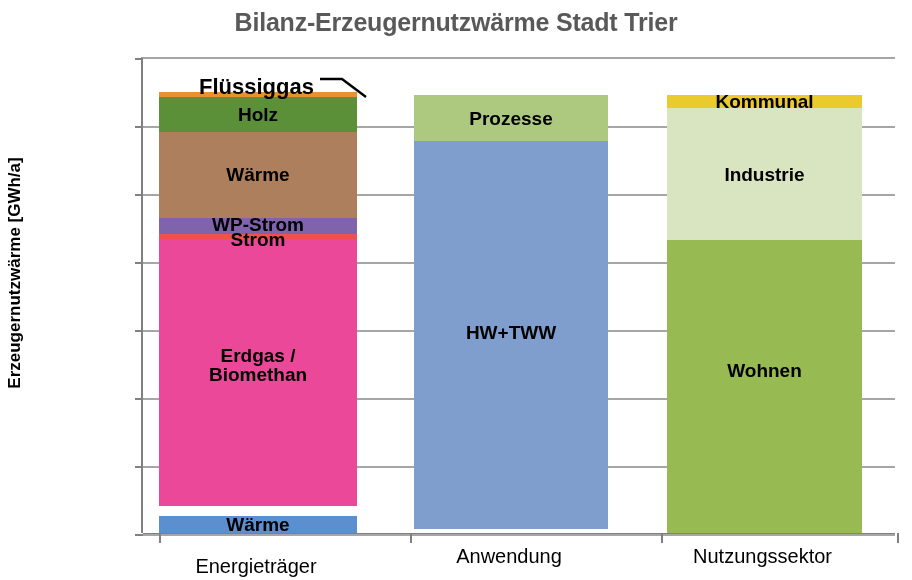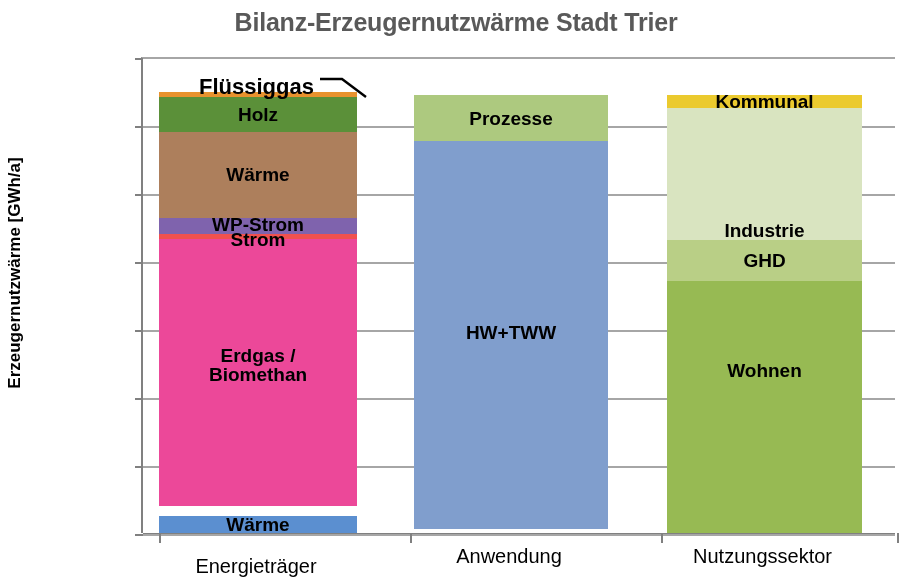--- a/index.html
+++ b/index.html
@@ -183,24 +183,21 @@
             <div class="seg-label">HW+TWW</div>
           </div>
           <div class="seg" style="bottom: 391.68px; height: 46.24px; background: rgb(173, 201, 127);">
             <div class="seg-label">Prozesse</div>
           </div>
         </div>
         <div class="bar" style="left: 524px; width: 195px; height: 476px;">
           <div class="seg" style="bottom: 0px; height: 325px; background: rgb(151, 186, 83);">
             <div class="seg-label">Wohnen</div>
           </div>
-          <div class="seg" style="bottom: 251.94px; height: 40.8px; background: rgb(185, 207, 134);">
-            <div class="seg-label">GHD</div>
-          </div>
-          <div class="seg" style="bottom: 292.74px; height: 131.92px; background: rgb(217, 228, 192); align-items: flex-end;">
+          <div class="seg" style="bottom: 292.74px; height: 131.92px; background: rgb(217, 228, 192);">
             <div class="seg-label">Industrie</div>
           </div>
           <div class="seg" style="bottom: 424.66px; height: 13.26px; background: rgb(235, 202, 46);">
             <div class="seg-label" style="position: absolute; white-space: pre-line;">Kommunal</div>
           </div>
         </div>
         <div class="xtick" style="left: 16px;"></div>
         <div class="xtick" style="left: 267px;"></div>
         <div class="xtick" style="left: 518px;"></div>
         <div class="xtick" style="left: 754px;"></div>

